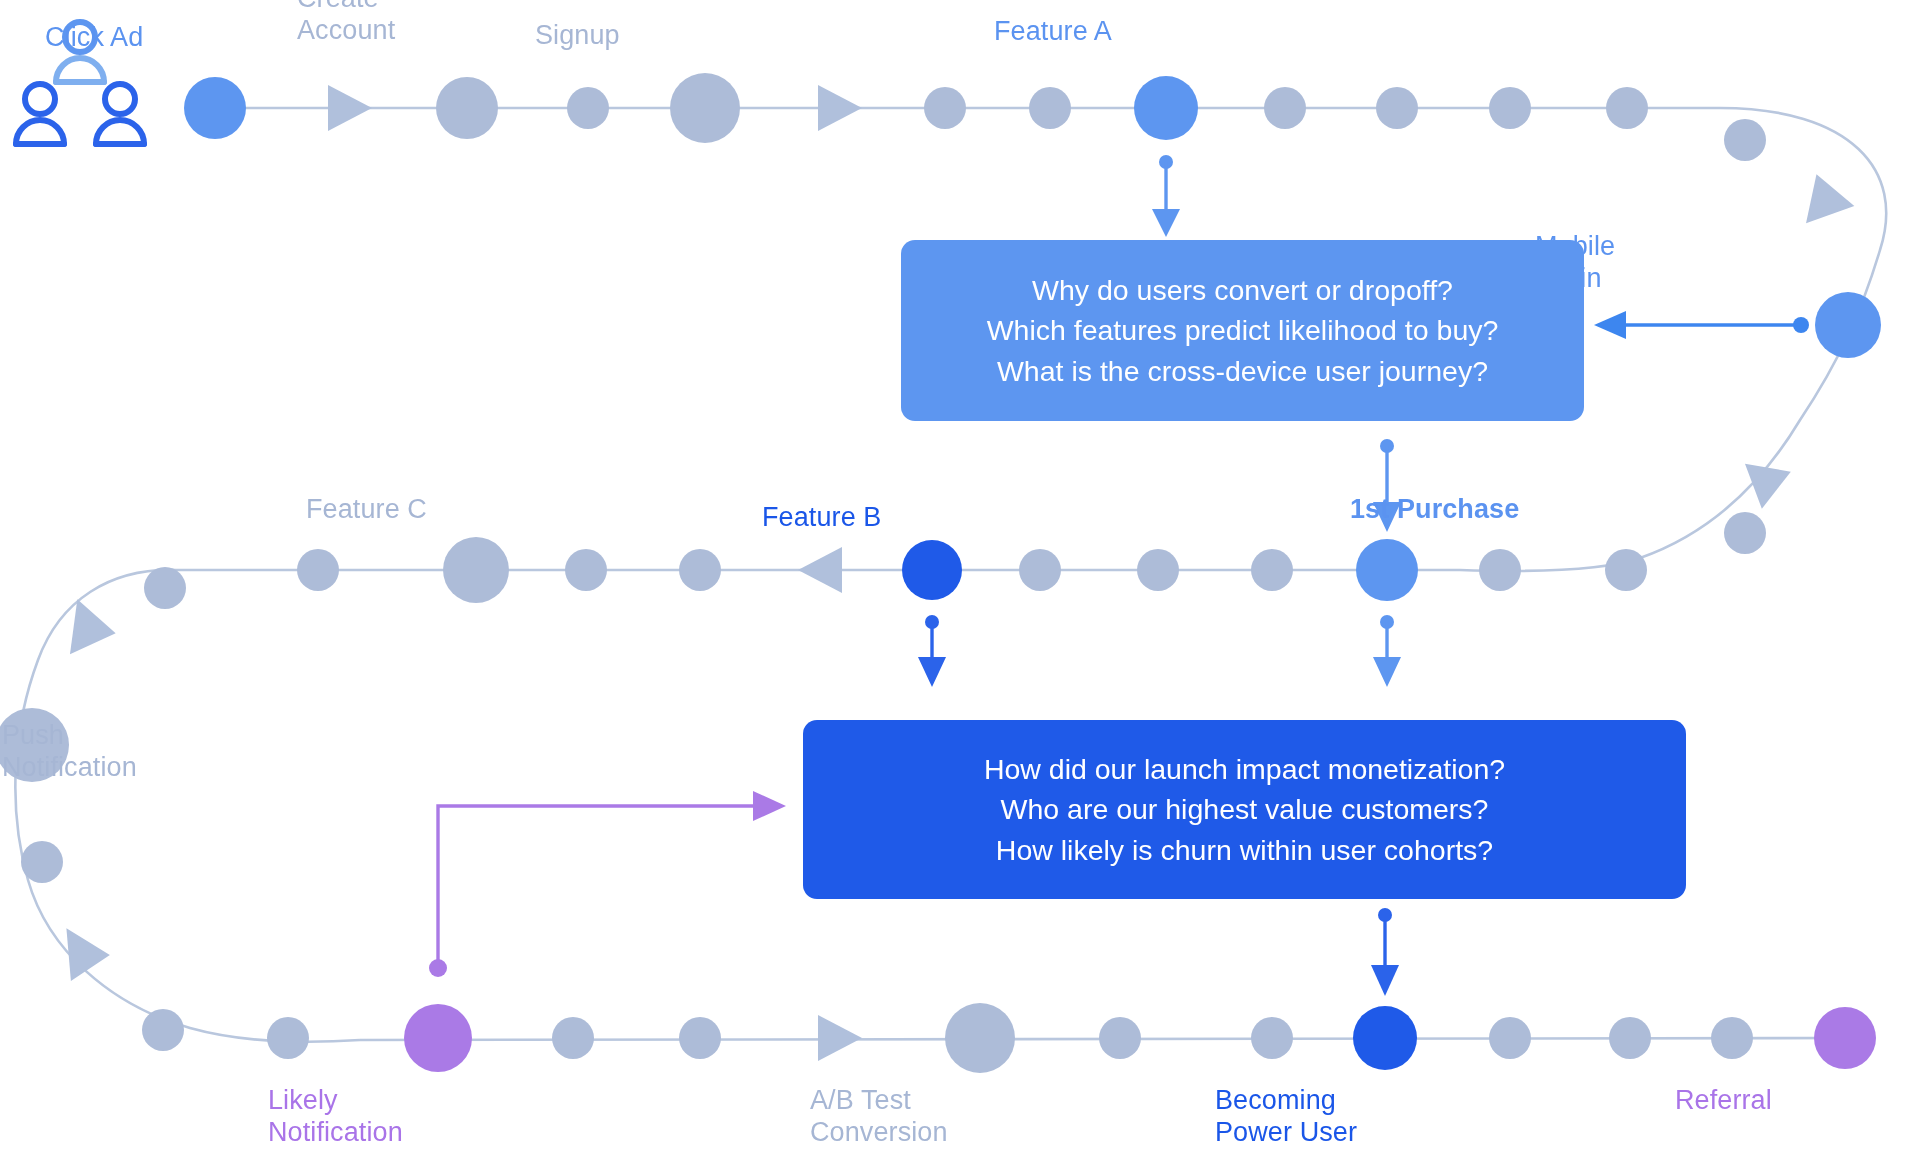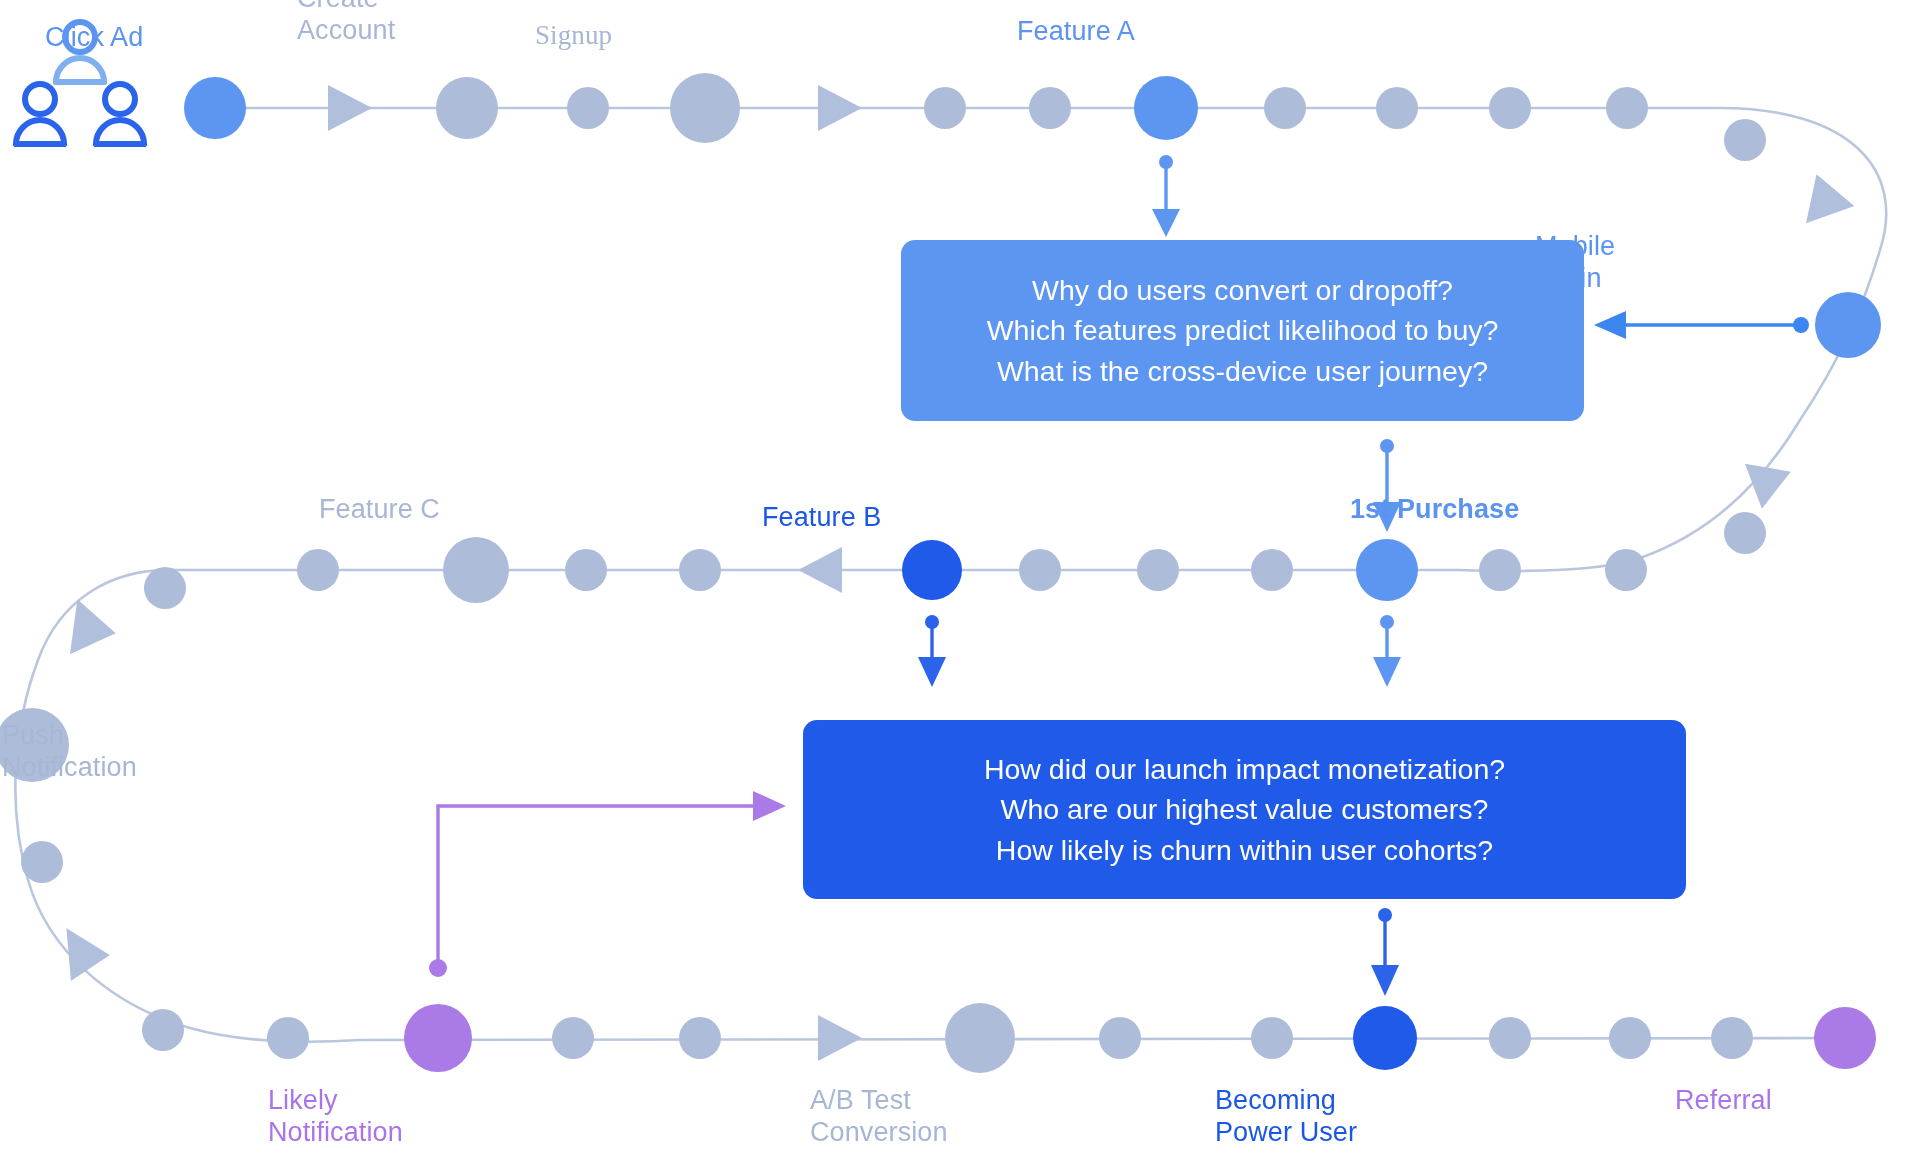--- a/index.html
+++ b/index.html
@@ -209,27 +209,27 @@
         <path d="M438,968 L438,806 L757,806" stroke="#aa7ae6" stroke-width="3.4" fill="none"></path>
         <path d="M753,791 L753,821 L786,806 Z" fill="#aa7ae6"></path>
       </g>
     </g>
   </svg>
 
   <div id="labels-layer">
       <div class="node-label lbl-blue" style="left: 45px; top: 22px; width: 340px;">Click Ad</div>
       <div class="node-label lbl-grey" style="left: 297px; top: -17px; width: 340px;">Create
 Account</div>
-      <div class="node-label lbl-grey" style="left: 535px; top: 20px; width: 340px; font-family: Liberation Serif, serif;">Signup</div>
-      <div class="node-label lbl-blue" style="left: 1017px; top: 16px; width: 340px;">Feature A</div>
+      <div class="node-label lbl-grey" style="left: 535px; top: 20px; width: 340px;">Signup</div>
+      <div class="node-label lbl-blue" style="left: 994px; top: 16px; width: 340px;">Feature A</div>
       <div class="node-label lbl-blue" style="left: 1535px; top: 231px; width: 340px;">Mobile
 Login</div>
       <div class="node-label lbl-blue" style="left: 1350px; top: 494px; width: 340px; font-weight: bold;">1st Purchase</div>
       <div class="node-label lbl-dark" style="left: 762px; top: 502px; width: 340px;">Feature B</div>
-      <div class="node-label lbl-grey" style="left: 319px; top: 494px; width: 340px;">Feature C</div>
+      <div class="node-label lbl-grey" style="left: 306px; top: 494px; width: 340px;">Feature C</div>
       <div class="node-label lbl-grey" style="left: 2px; top: 720px; width: 340px;">Push
 Notification</div>
       <div class="node-label lbl-purple" style="left: 268px; top: 1085px; width: 340px;">Likely
 Notification</div>
       <div class="node-label lbl-grey" style="left: 810px; top: 1085px; width: 340px;">A/B Test
 Conversion</div>
       <div class="node-label lbl-dark" style="left: 1215px; top: 1085px; width: 340px;">Becoming
 Power User</div>
       <div class="node-label lbl-purple" style="left: 1675px; top: 1085px; width: 340px;">Referral</div>
     </div>

